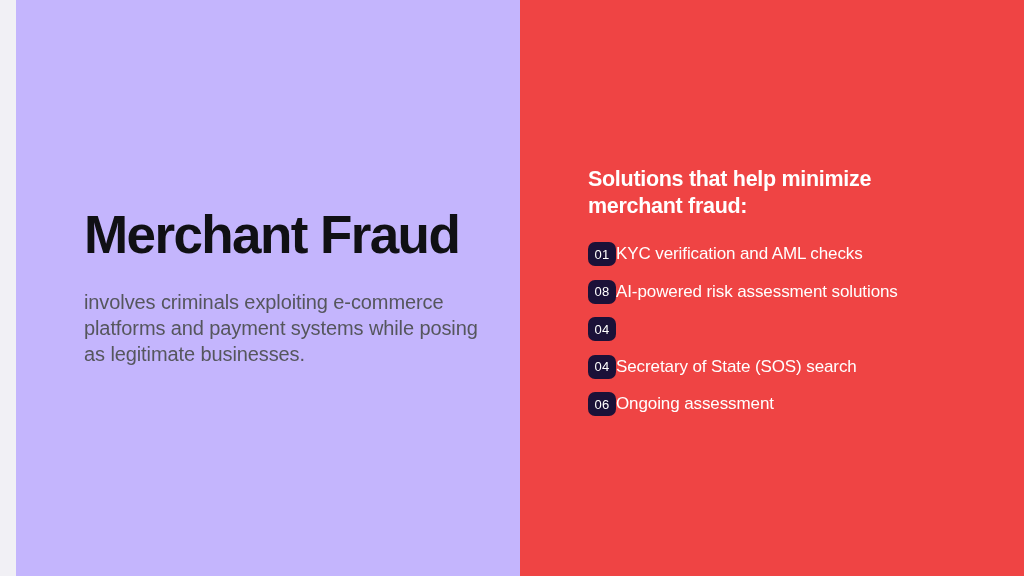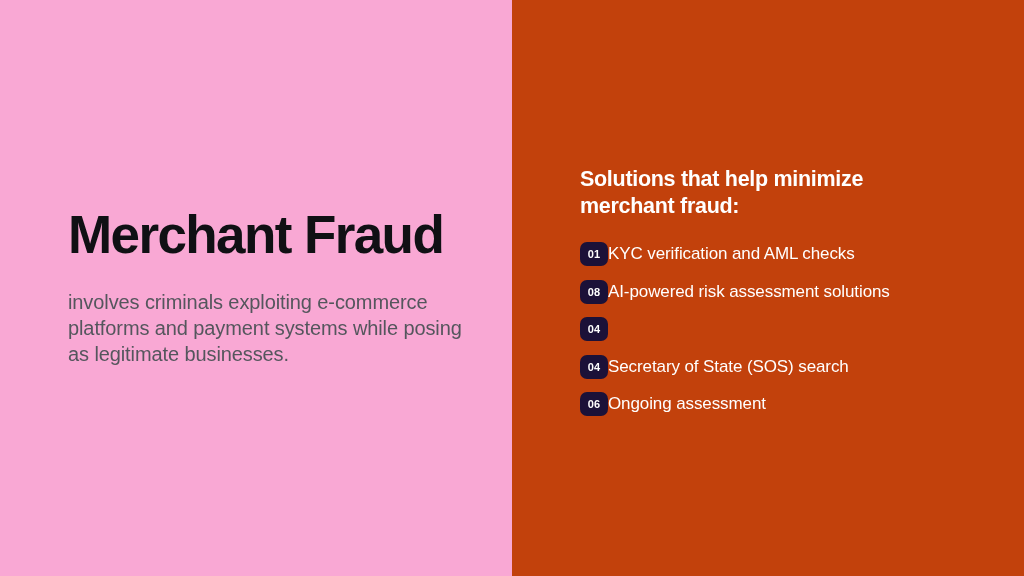--- a/index.html
+++ b/index.html
@@ -19,23 +19,24 @@
     width: 1024px;
     height: 576px;
     display: flex;
     flex-direction: row;
   }
 
   
   .left-panel {
     width: 512px;
     height: 576px;
-    background: #f9a8d4;
+    background: #c4b5fd;
     box-sizing: border-box;
     position: relative;
+    margin-left: 16px;
   }
 
   .left-inner {
     position: absolute;
     left: 68px;
     top: 206px;
     width: 420px;
   }
 
   .headline {
@@ -55,21 +56,21 @@
     color: #55565d;
     letter-spacing: -0.1px;
     margin: 0;
     width: 412px;
   }
 
   
   .right-panel {
     width: 512px;
     height: 576px;
-    background: #c2410c;
+    background: #ef4444;
     box-sizing: border-box;
     position: relative;
   }
 
   .right-inner {
     position: absolute;
     left: 68px;
     top: 166px;
     width: 420px;
   }
@@ -98,22 +99,22 @@
     margin-bottom: 13.5px;
   }
 
   .item-badge {
     flex: 0 0 auto;
     width: 28px;
     height: 24px;
     border-radius: 7px;
     background: #1b1138;
     color: #ffffff;
-    font-size: 11px;
-    font-weight: 700;
+    font-size: 13px;
+    font-weight: 400;
     letter-spacing: 0.2px;
     display: flex;
     align-items: center;
     justify-content: center;
     box-sizing: border-box;
   }
 
   .item-label {
     margin-left: 0;
     font-size: 17px;

